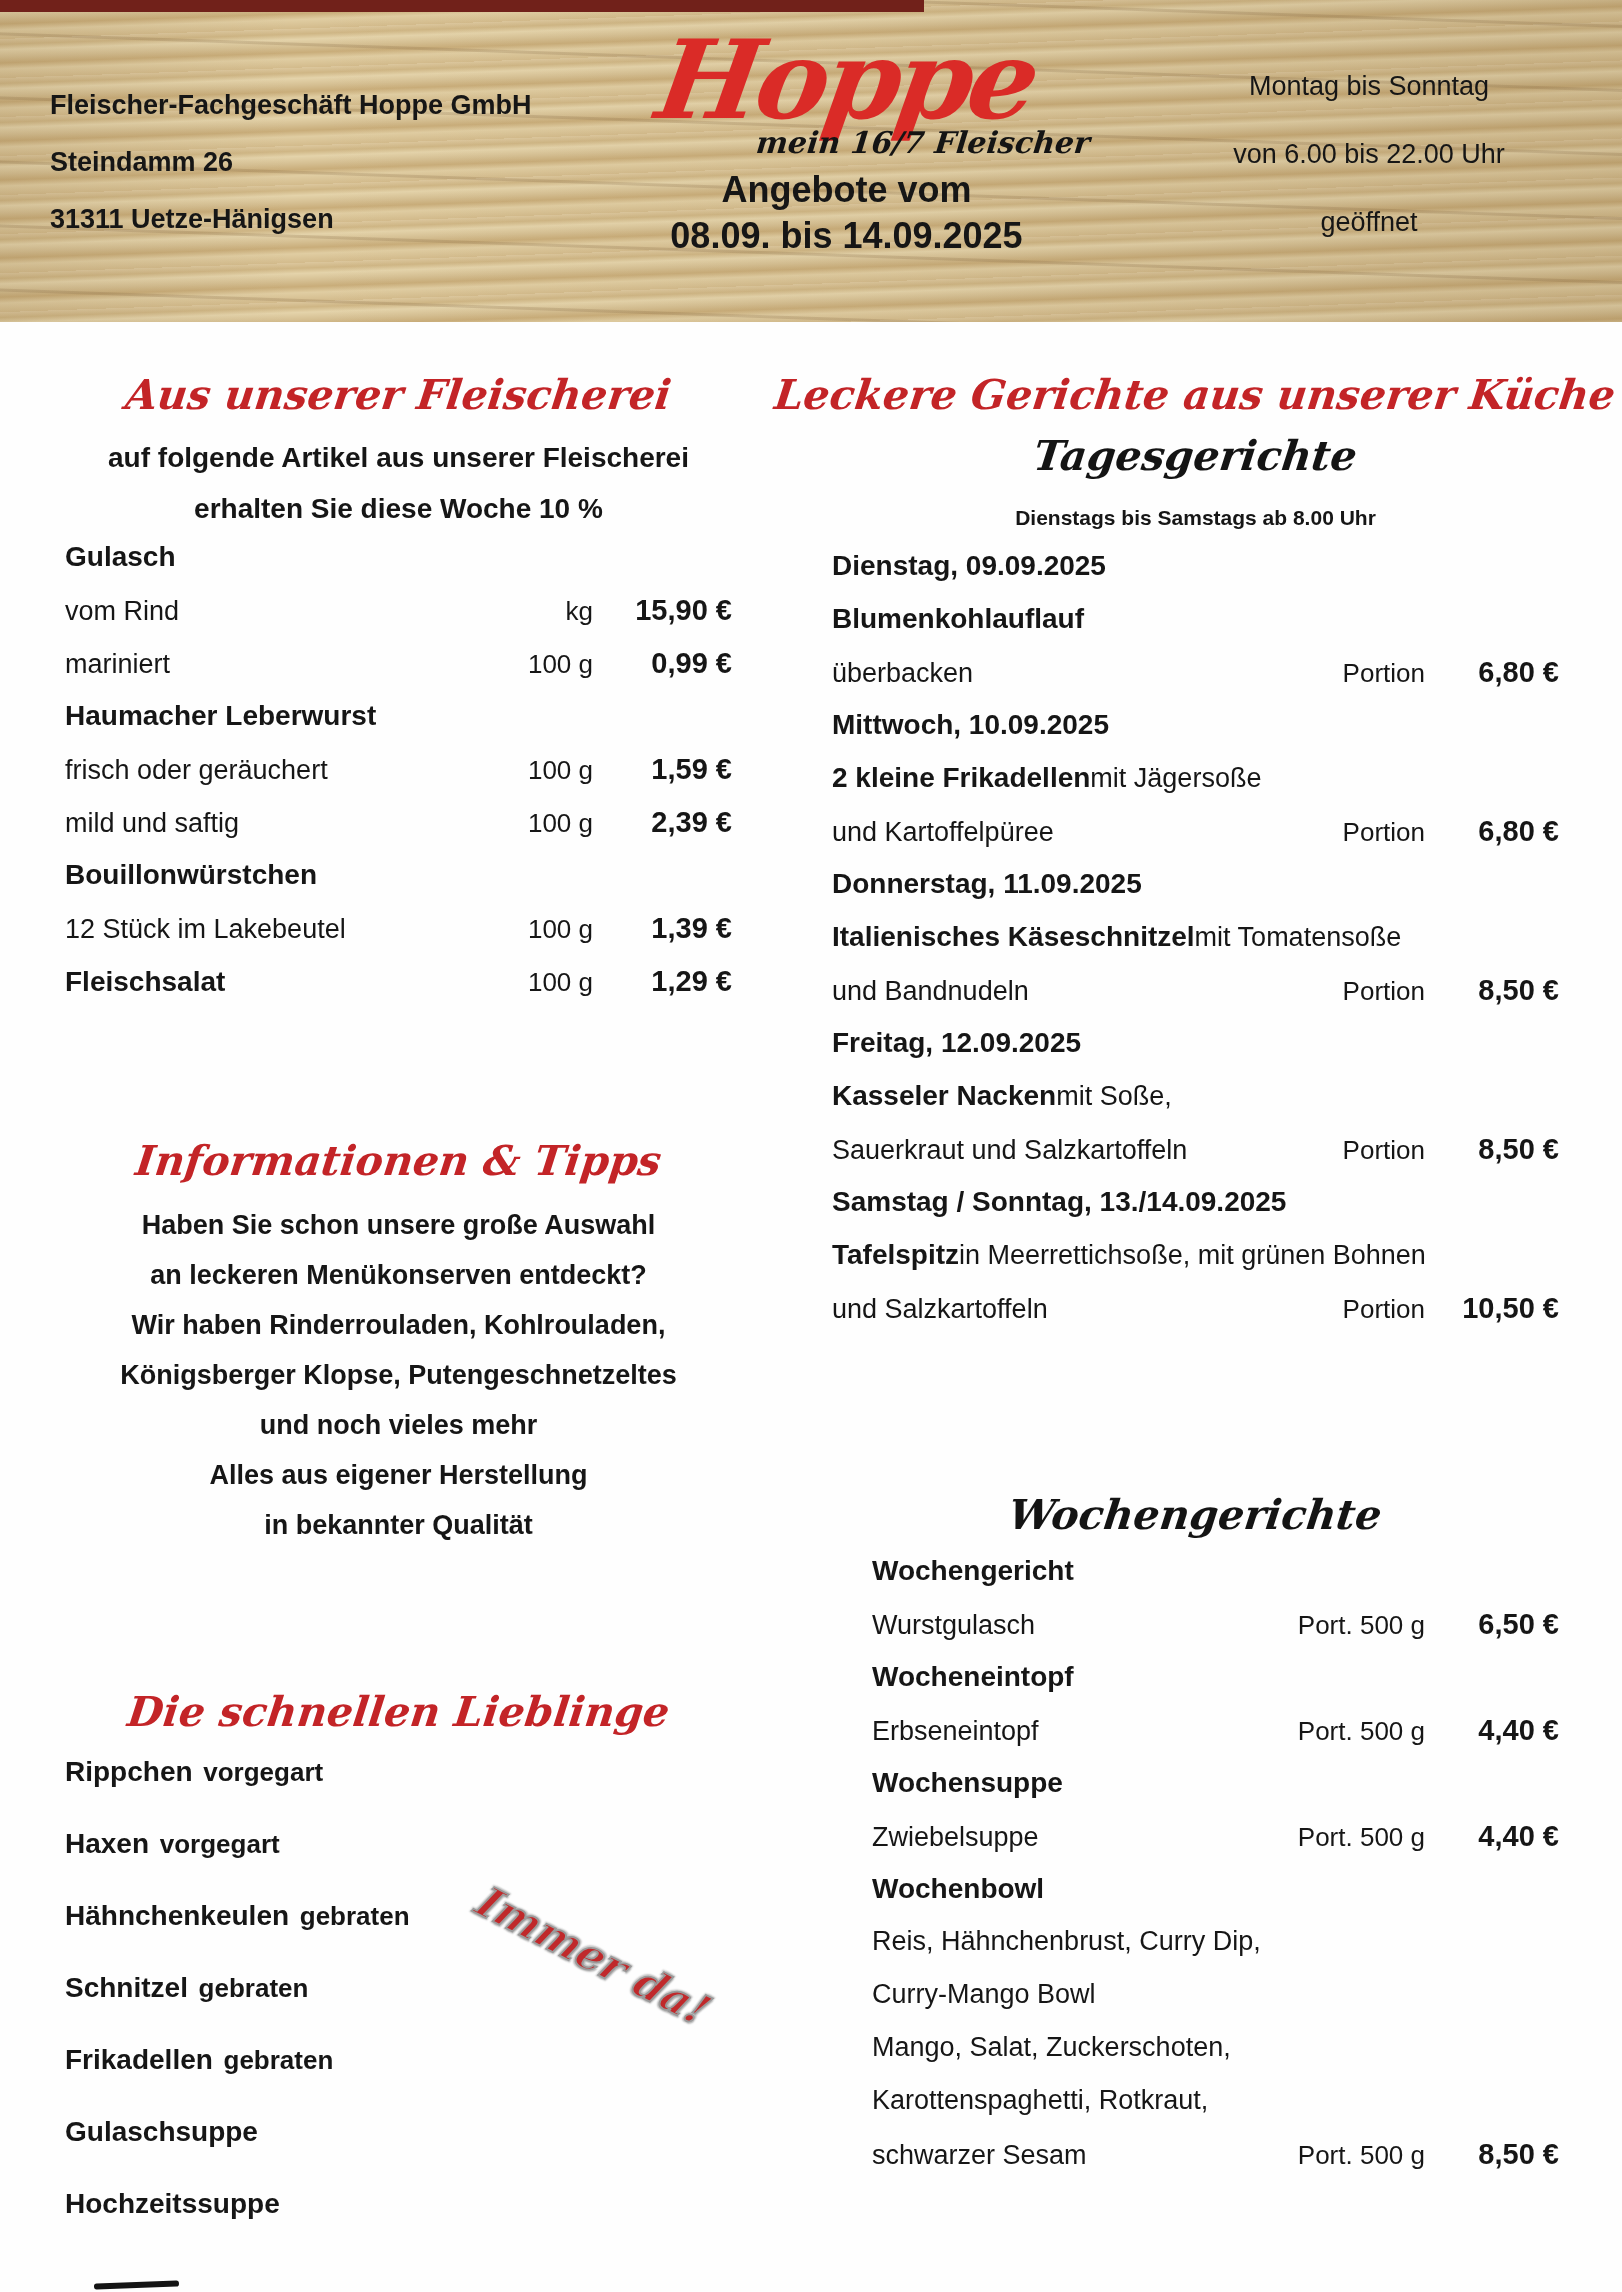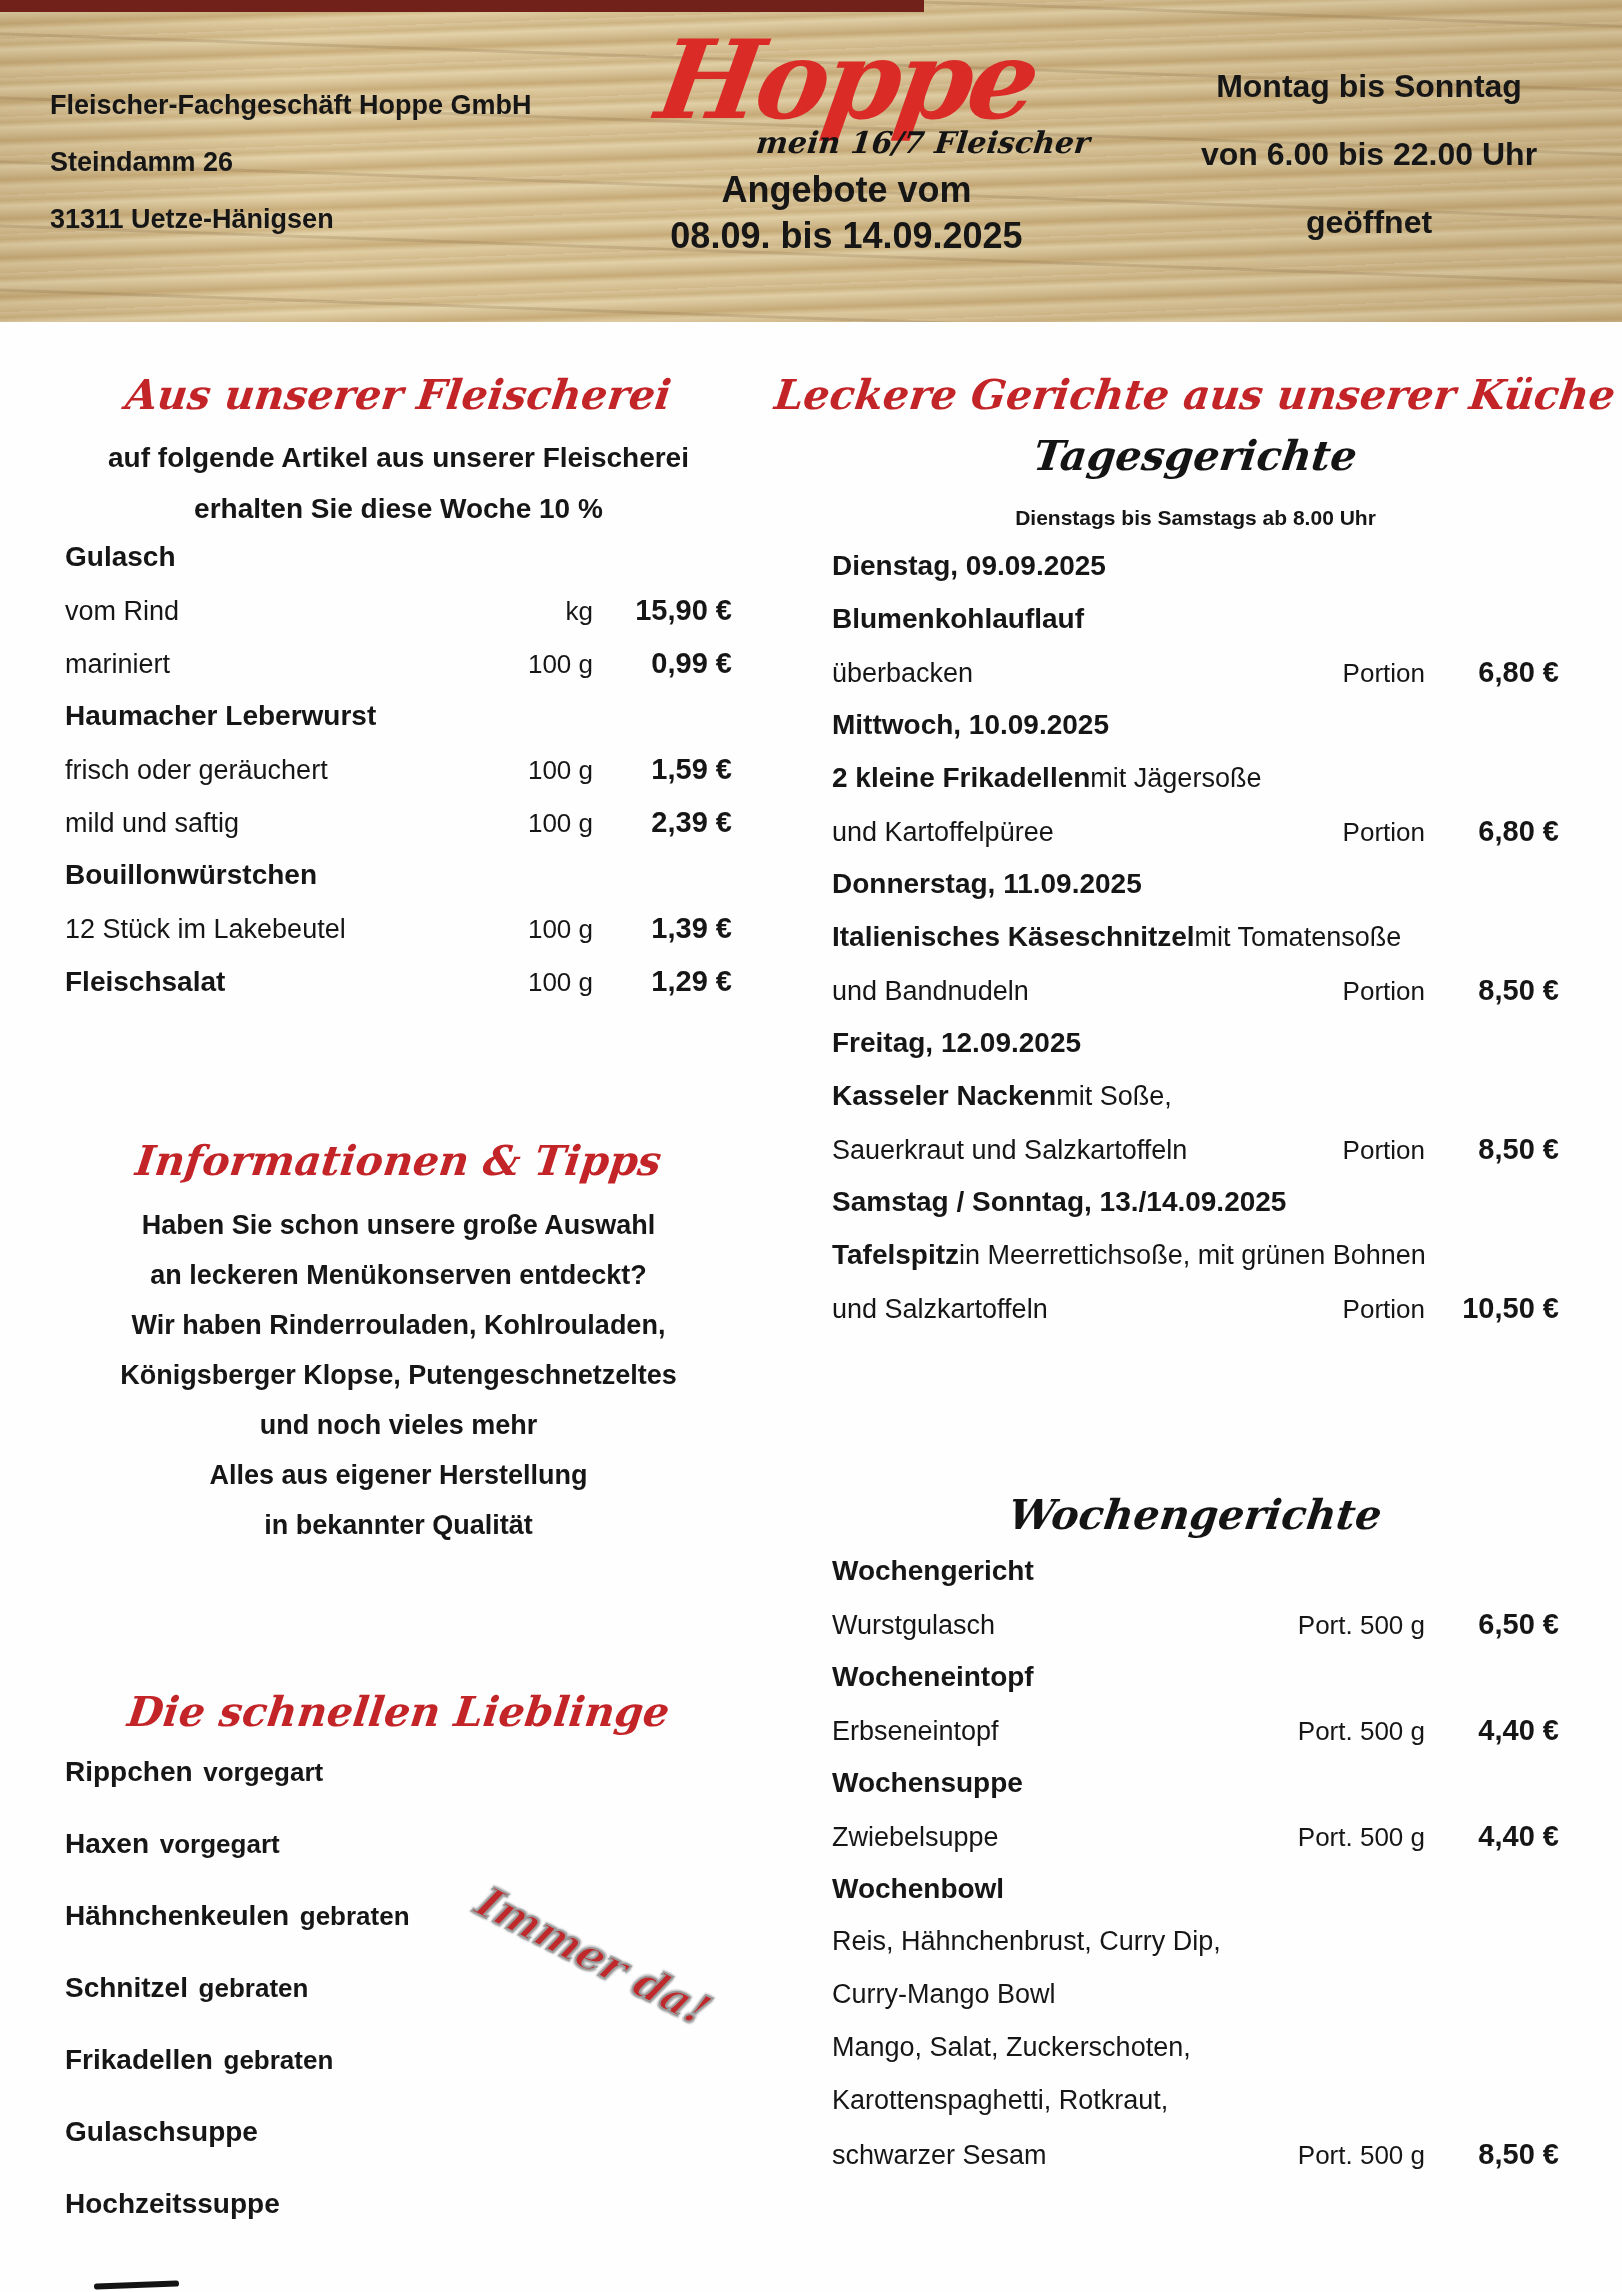--- a/index.html
+++ b/index.html
@@ -21,21 +21,21 @@
   .logo-block{width:537px;text-align:center;padding-top:23px;}
   .logo{
     font-family:"DejaVu Serif",serif;font-style:italic;font-weight:700;font-size:109px;line-height:1.05;
     color:#da2b27;display:inline-block;transform:skewX(-9deg);letter-spacing:-4.5px;
   }
   .tagline{
     font-family:"DejaVu Serif",serif;font-style:italic;font-weight:700;font-size:30px;color:#141414;
     text-align:right;margin-top:-12.5px;padding-right:25px;transform:skewX(-6deg);
   }
   .offer{font-size:36px;font-weight:600;line-height:46px;margin-top:7.2px;}
-  .hours{flex:1;text-align:center;padding-top:52px;font-weight:700;font-size:32px;line-height:68px;}
+  .hours{flex:1;text-align:center;padding-top:52px;font-weight:400;font-size:27px;line-height:68px;}
   
   .page{display:flex;padding:0 63px 0 65px;}
   .col-left{width:667px;margin-right:100px;}
   .col-right{width:727px;}
   .h-script{height:56px;display:flex;justify-content:center;align-items:center;}
   .script{font-family:"DejaVu Serif",serif;font-style:italic;font-weight:700;font-size:41px;transform:skewX(-7deg);white-space:nowrap;}
   .script.red{color:#c32427;}
   .script.black{color:#141414;}
   
   .sec-butchery-title{margin-top:45px;}
@@ -56,21 +56,21 @@
   .quick-items{margin-top:10.7px;}
   .qrow{height:56px;font-size:28px;display:flex;align-items:baseline;margin-top:16px;}
   .qrow .name{font-weight:700;}
   .qrow .suffix{font-weight:700;font-size:26px;margin-left:10.7px;}
   
   .sec-right-title{margin-top:45px;}
   .daily-title{margin-top:5.4px;}
   .daily-sub{margin-top:7.2px;height:51px;text-align:center;font-weight:700;font-size:21px;line-height:51px;}
   .daily-rows{margin-top:7.2px;}
   .weekly-title{margin-top:142px;}
-  .weekly-rows{margin-top:12.5px;}
+  .weekly-rows{margin-top:12.5px;margin-left:40px;}
   .b{font-weight:700;font-size:28px;}
   .badge{
     position:absolute;left:467px;top:1931px;transform:rotate(27deg) skewX(-6deg);
     font-family:"DejaVu Serif",serif;font-style:italic;font-weight:700;font-size:43px;color:#c0292b;
     -webkit-text-stroke:1.8px #9a9a9a;
     text-shadow:1.8px 1.8px 1.8px #b3b3b3,-1.8px -1.8px 1.8px #c6c6c6,1.8px -1.8px 1.8px #bbb,-1.8px 1.8px 1.8px #bbb;
     white-space:nowrap;
   }
   .bottom-mark{position:absolute;left:94px;bottom:4.5px;width:85px;height:6.3px;background:#141414;border-radius:2.7px;transform:rotate(-2deg);}
 </style>

